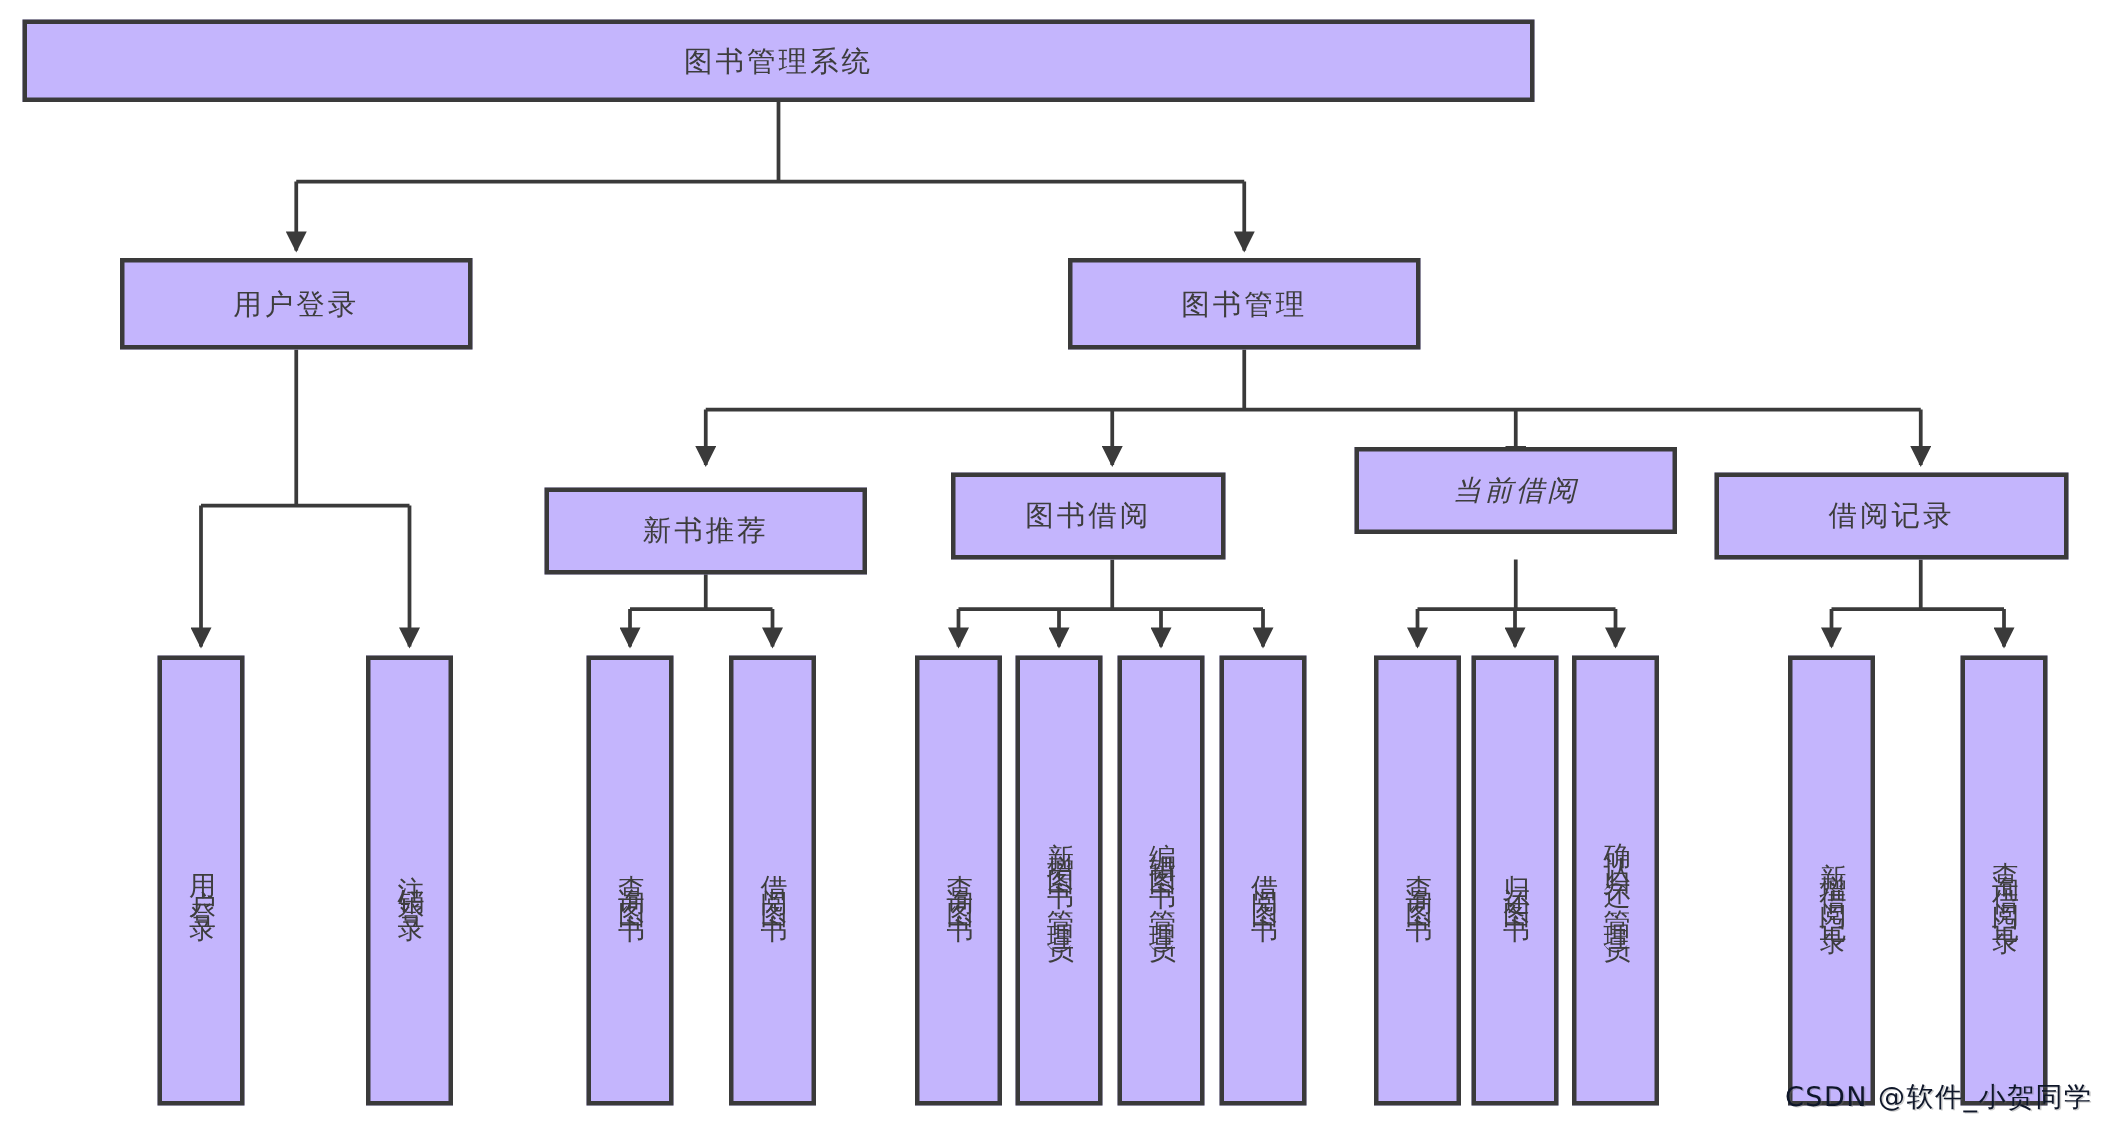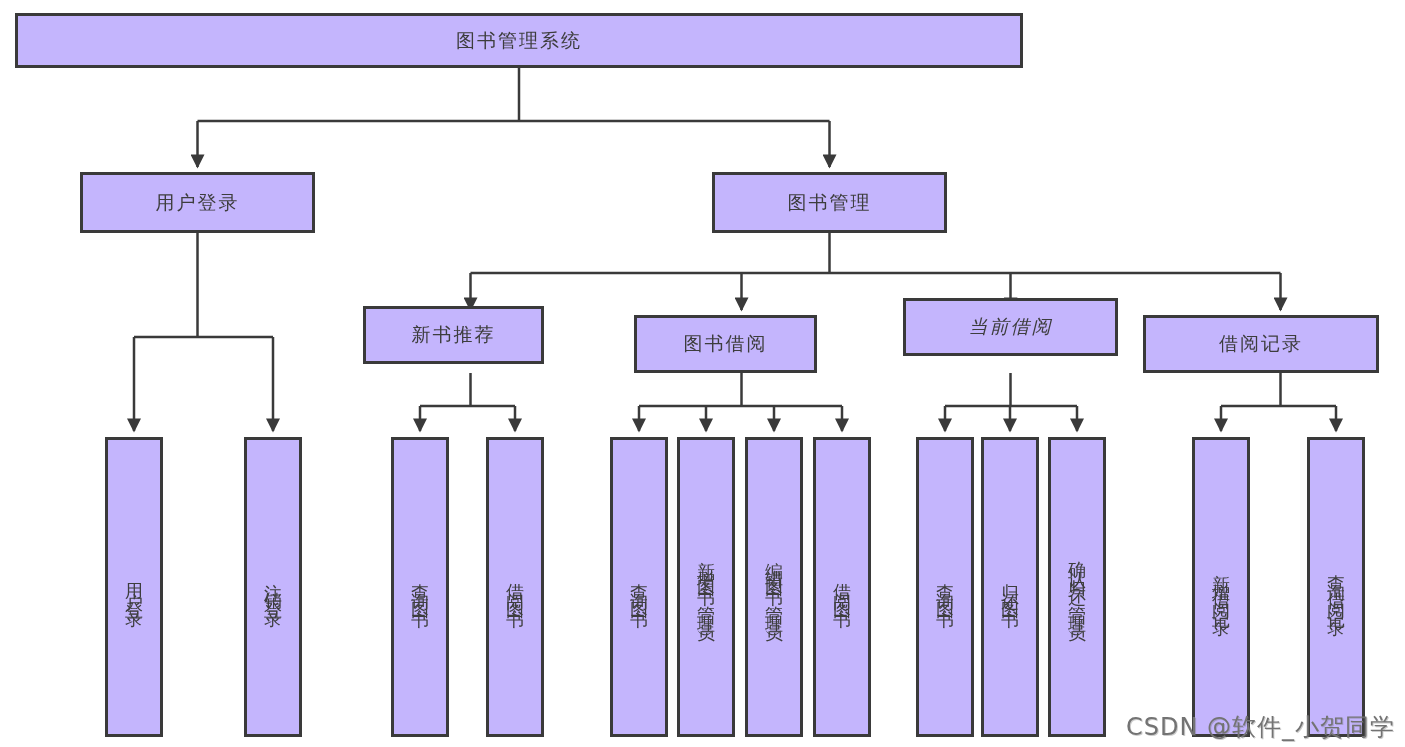--- a/index.html
+++ b/index.html
@@ -44,23 +44,23 @@
     font-size: 18px;
     letter-spacing: 9px;
     line-height: 1;
     color: #3d3d3d;
   }
   .watermark {
     position: absolute;
     right: 10px;
     bottom: 4px;
     z-index: 2;
-    font-size: 24px;
+    font-size: 18px;
     letter-spacing: 1px;
-    color: #737373;
+    color: #0f172a;
     text-shadow: 1px 1px 0 rgba(110,110,110,0.35);
     white-space: nowrap;
   }
 </style>
 </head>
 <body>
 
 <div id="canvas">
 
   <svg id="connector-layer" viewBox="0 0 1405 747" xmlns="http://www.w3.org/2000/svg">
@@ -109,21 +109,21 @@
     <path class="edge" d="M1221,406 H1336"></path>
     <path class="edge" d="M1221,406 V431" marker-end="url(#arw)"></path>
     <path class="edge" d="M1336,406 V431" marker-end="url(#arw)"></path>
   </svg>
 
   <div class="box hbox" style="left:15px; top:13px; width:1008px; height:55px;">图书管理系统</div>
 
   <div class="box hbox" style="left:80px; top:172px; width:235px; height:61px;">用户登录</div>
   <div class="box hbox" style="left:712px; top:172px; width:235px; height:61px;">图书管理</div>
 
-  <div class="box hbox" style="left:363px; top:306px; width:181px; height:58px;">新书推荐</div>
+  <div class="box hbox" style="left:363px; top:325px; width:215px; height:58px;">新书推荐</div>
   <div class="box hbox" style="left:634px; top:315px; width:183px; height:58px;">图书借阅</div>
   <div class="box hbox" style="left:903px; top:298px; width:215px; height:58px;font-style:italic;">当前借阅</div>
   <div class="box hbox" style="left:1143px; top:315px; width:236px; height:58px;">借阅记录</div>
 
   <div class="box vbox" style="left:105px; top:437px; width:58px; height:300px;">
     <span>用户登录</span>
   </div>
   <div class="box vbox" style="left:244px; top:437px; width:58px; height:300px;">
     <span>注销登录</span>
   </div>

